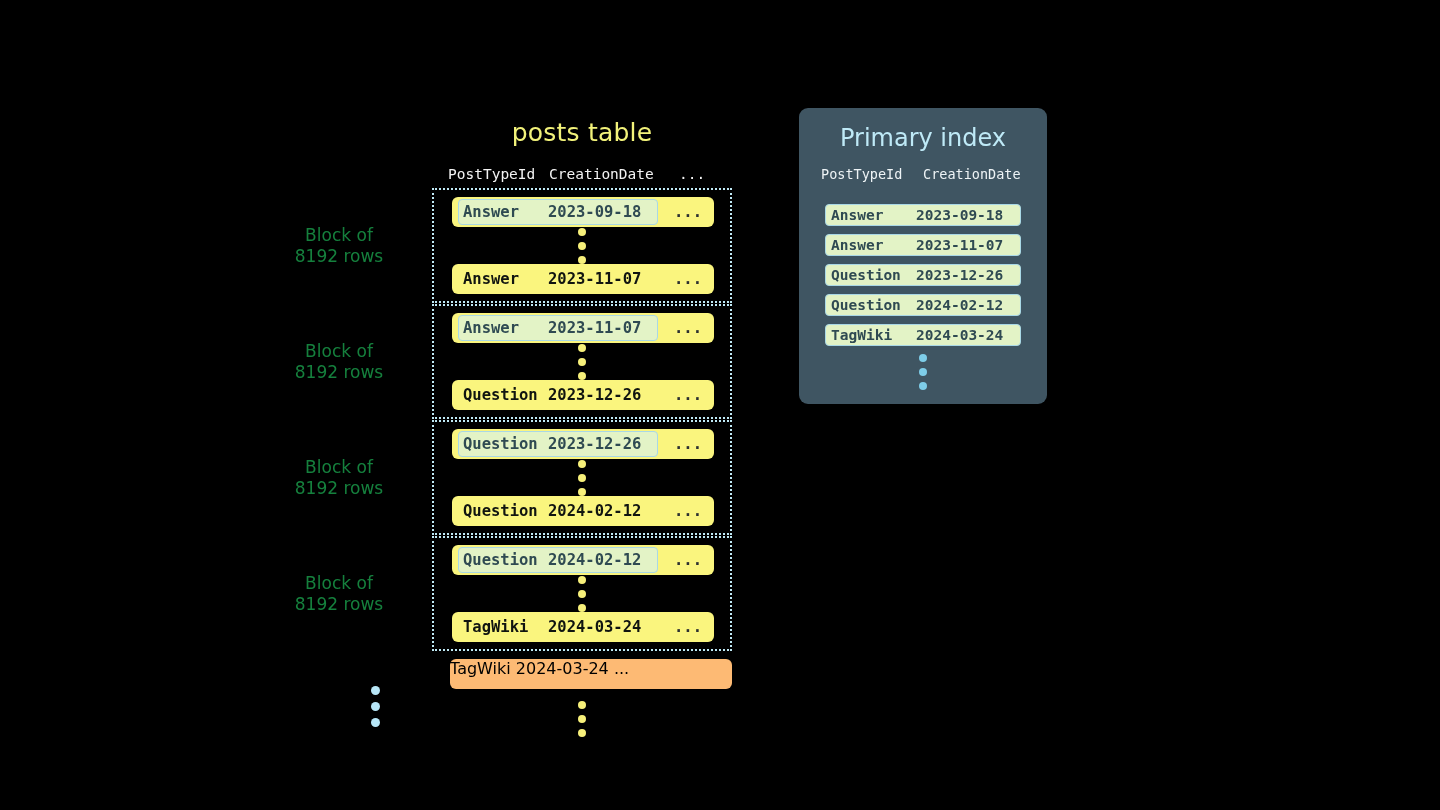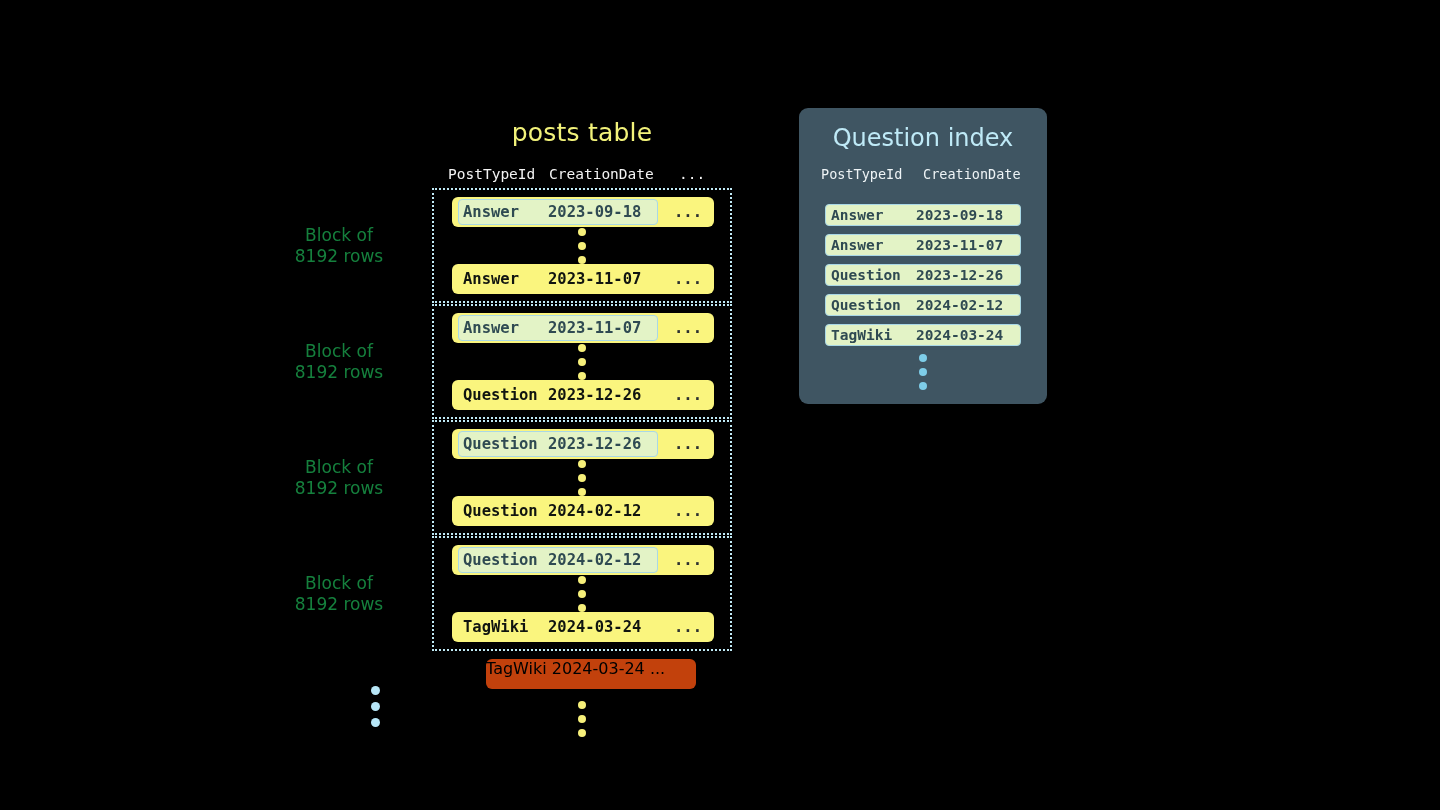--- a/index.html
+++ b/index.html
@@ -152,25 +152,24 @@
     height: 8px;
     border-radius: 50%;
     background: #f7f07a;
   }
 
   
   #trailing-row {
     position: absolute;
     left: 18px;
     top: 0;
-    width: 210px;
+    width: 282px;
     height: 30px;
-    background: #c2410c;
+    background: #fdba74;
     border-radius: 6px;
-    margin-left: 36px;
   }
   #trailing-dots {
     position: absolute;
     left: 50%;
     top: 42px;
     transform: translateX(-50%);
     display: flex;
     flex-direction: column;
     gap: 6px;
     align-items: center;
@@ -396,21 +395,21 @@
   </div>
 
   <div id="table-more-dots">
     <span></span>
       <span></span>
       <span></span>
   </div>
 
   <div id="primary-index">
 
-    <div id="index-title">Question index</div>
+    <div id="index-title">Primary index</div>
 
     <div id="index-colheads">
       <span class="ch ch-type">PostTypeId</span>
       <span class="ch ch-date">CreationDate</span>
     </div>
 
     <div id="index-rows">
       <div class="idx-row">
         <span class="cell c-type">Answer</span>
         <span class="cell c-date">2023-09-18</span>

